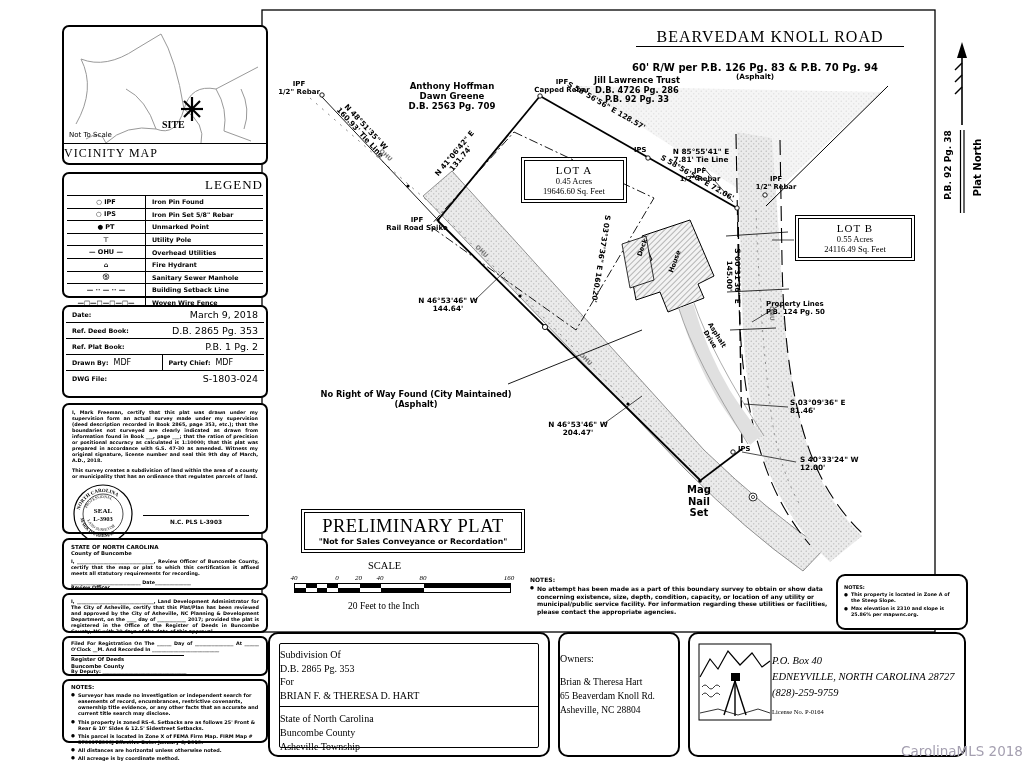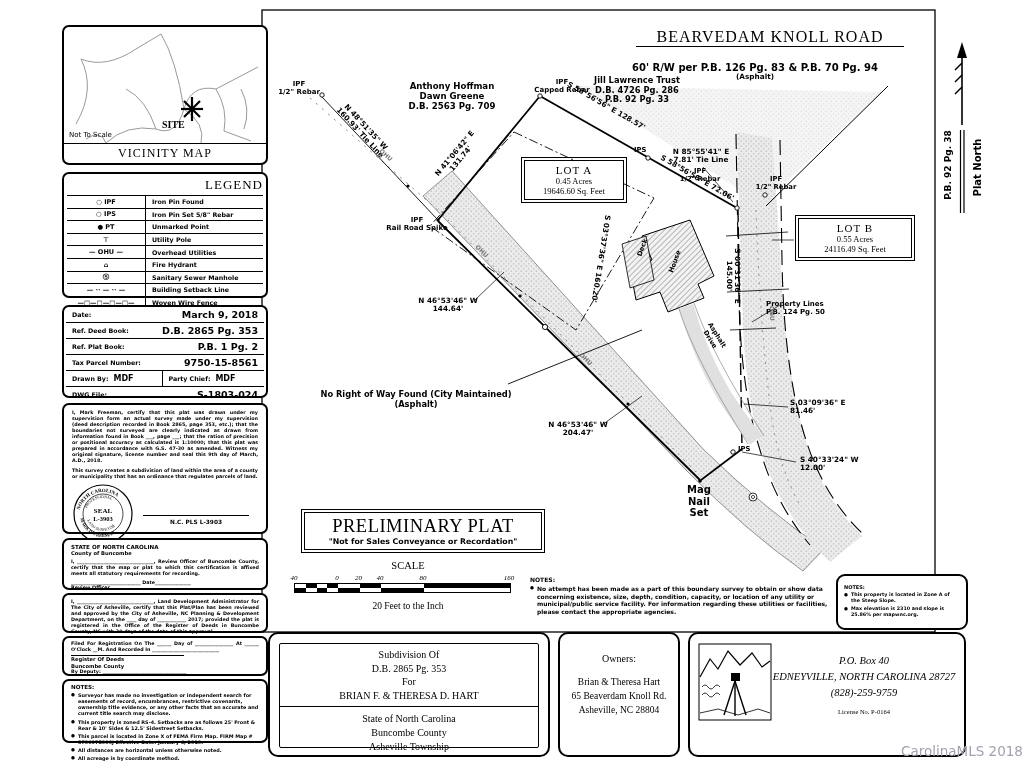--- a/index.html
+++ b/index.html
@@ -2,32 +2,32 @@
 <html><head>
 <meta charset="utf-8">
 <style>
   html,body{margin:0;padding:0;background:#fff;}
   #page{position:relative;width:1024px;height:768px;background:#fff;overflow:hidden;
         font-family:"DejaVu Sans",sans-serif;color:#000;}
   svg{position:absolute;left:0;top:0;}
   .abs{position:absolute;}
   .box{position:absolute;border:2px solid #000;border-radius:7px;background:#fff;box-sizing:border-box;}
   .pre{white-space:pre-line;}
-  .ctr{text-align:center;}
+  .ctr{text-align:left;}
   .serif{font-family:"Liberation Serif","DejaVu Serif",serif;}
   
   .lg-title{font-family:"Liberation Serif",serif;font-size:13px;text-align:right;border-bottom:1.5px solid #000;padding:2px 0;letter-spacing:1px;}
   .lgrow{display:flex;border-bottom:1px solid #000;align-items:center;height:11.6px;}
   .lgrow:last-child{border-bottom:none;}
   .lgsym{width:78px;text-align:center;font-size:6.5px;font-weight:600;border-right:1px solid #000;align-self:stretch;display:flex;align-items:center;justify-content:center;}
   .lglab{font-size:6.3px;font-weight:600;padding-left:6px;}
   .itrow{display:flex;justify-content:space-between;align-items:center;border-bottom:1px solid #000;height:15px;padding:0 6px;}
   .itrow:last-child{border-bottom:none;}
   .itlab{font-size:6.3px;font-weight:600;}
-  .itval{font-size:9.5px;font-weight:700;}
+  .itval{font-size:9.5px;font-weight:400;}
   .itcell{display:flex;gap:5px;align-items:center;width:50%;}
   .tiny{font-size:4.8px;font-weight:600;text-align:justify;line-height:1.25;}
   .tiny2{font-size:5.2px;font-weight:600;line-height:1.3;}
   .nitem{font-size:4.9px;font-weight:600;line-height:1.25;margin:2px 0;padding-left:7px;position:relative;}
   .nitem:before{content:"●";position:absolute;left:0;top:0;font-size:4.5px;}
   .ntitle{font-size:5.6px;font-weight:700;margin-bottom:1px;}
   
   .b{position:absolute;font-size:7.3px;font-weight:600;line-height:1.15;white-space:pre-line;text-align:center;}
   .gray{color:#777;}
   .lotbox{position:absolute;border:1px solid #000;outline:1.5px solid #000;outline-offset:2px;background:#fff;padding:3px 6px;text-align:center;}
@@ -199,24 +199,20 @@
           <span class="itlab">Date:</span>
           <span class="itval">March 9, 2018</span>
         </div>
         <div class="itrow">
           <span class="itlab">Ref. Deed Book:</span>
           <span class="itval">D.B. 2865 Pg. 353</span>
         </div>
         <div class="itrow">
           <span class="itlab">Ref. Plat Book:</span>
           <span class="itval">P.B. 1 Pg. 2</span>
-        </div>
-        <div class="itrow">
-          <span class="itlab">Tax Parcel Number:</span>
-          <span class="itval">9750-15-8561</span>
         </div>
         <div class="itrow">
           <span class="itcell" style="border-right:1px solid #000;align-self:stretch;">
             <span class="itlab">Drawn By:</span>
             <span class="itval" style="font-size:8px;">MDF</span>
           </span>
           <span class="itcell" style="padding-left:6px;">
             <span class="itlab">Party Chief:</span>
             <span class="itval" style="font-size:8px;">MDF</span>
           </span>
@@ -356,21 +352,21 @@
 
   <div class="b" style="left:634px;top:244px;transform:rotate(-70deg);font-size:6.6px;">Deck</div>
   <div class="b" style="left:664px;top:258px;transform:rotate(-70deg);font-size:6.6px;">House</div>
   <div class="b" style="left:688px;top:330px;transform:rotate(58deg);font-size:6.6px;width:50px;">Asphalt Drive</div>
 
   <div class="b gray" style="left:378px;top:152px;transform:rotate(42deg);font-size:6px;">OHU</div>
   <div class="b gray" style="left:474px;top:248px;transform:rotate(45deg);font-size:6px;">OHU</div>
   <div class="b gray" style="left:578px;top:356px;transform:rotate(45deg);font-size:6px;">OHU</div>
   <div class="b gray" style="left:764px;top:310px;transform:rotate(88deg);font-size:6px;">OHU</div>
 
-  <div class="abs" style="left:304px;top:512px;width:196px;border:1.5px solid #000;outline:1px solid #000;outline-offset:2px;padding:3px 20px;text-align:center;">
+  <div class="abs" style="left:304px;top:512px;width:196px;border:1.5px solid #000;outline:1px solid #000;outline-offset:2px;padding:3px 10px;text-align:center;">
     <div class="serif" style="font-size:18.5px;letter-spacing:0.5px;">PRELIMINARY PLAT</div>
     <div style="font-size:7.8px;font-weight:700;">"Not for Sales Conveyance or Recordation"</div>
   </div>
 
   <div class="abs serif ctr" style="left:368px;top:560px;width:80px;font-size:10.5px;">SCALE</div>
   <div class="abs" style="left:294px;top:574px;width:216px;height:26px;">
     <div style="position:relative;height:9px;">
         <span class="stick" style="left:0px">40</span>
         <span class="stick" style="left:43px">0</span>
         <span class="stick" style="left:64.5px">20</span>

